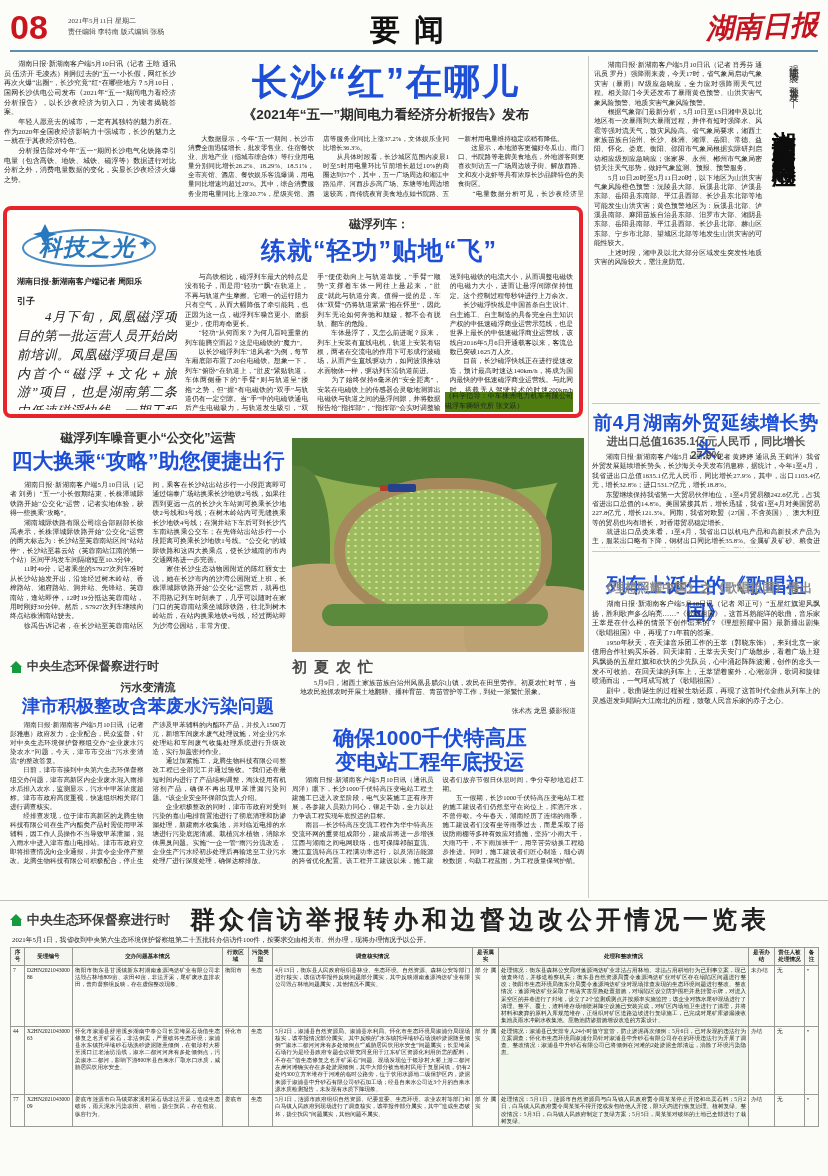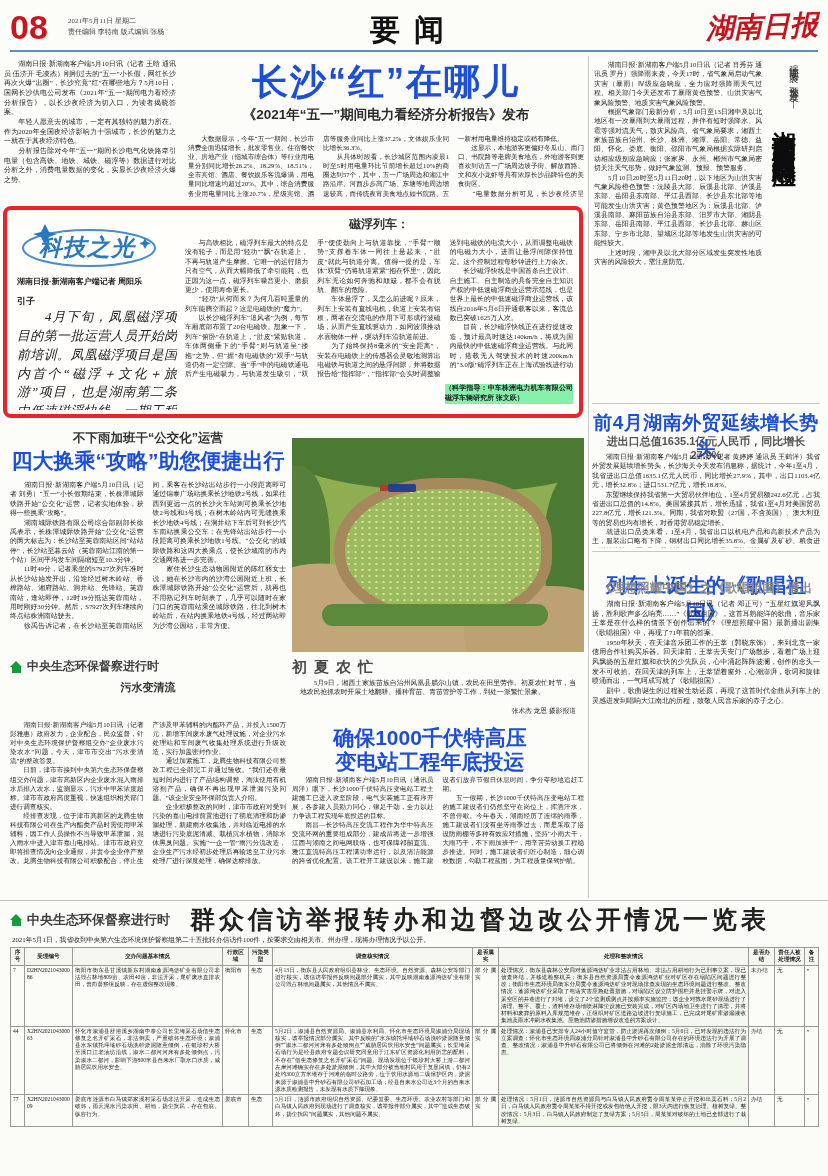--- a/index.html
+++ b/index.html
@@ -35,21 +35,21 @@
   .tech-logo svg{position:absolute;left:0;top:0;}
   .tech-logo-text{position:absolute;left:22px;top:14px;font-size:23px;font-weight:900;font-style:italic;
                   color:#2878be;letter-spacing:1px;font-family:"Liberation Serif",serif;}
   .tech-byline{margin-top:6px;font-size:8px;font-weight:700;font-family:"Liberation Sans",sans-serif;}
   .tech-intro-label{margin-top:8px;font-size:9px;font-weight:700;}
   .tech-intro{font-size:13px;font-style:italic;line-height:1.45;text-align:justify;white-space:pre-line;color:#222;}
   .tech-right{position:absolute;left:178px;top:6px;width:388px;height:196px;}
   .tech-kicker{font-size:12px;}
   .tech-h{font-size:25px;letter-spacing:1px;margin-top:1px;}
   .tech-body{margin-top:5px;height:142px;font-size:6.8px;}
-  .tech-credit{position:absolute;right:0;bottom:8px;width:128px;background:#86efac;font-size:7px;font-weight:700;
+  .tech-credit{position:absolute;right:0;bottom:0;width:128px;background:#4d7c0f;font-size:7px;font-weight:400;
                line-height:1.4;text-align:justify;}
   
   .ic-kicker{left:10px;top:430px;width:276px;font-size:12.5px;}
   .ic-h{left:10px;top:447px;width:276px;font-size:21px;}
   .ic-body{left:10px;top:480px;width:276px;height:168px;}
   
   .photo{position:absolute;left:292px;top:438px;width:292px;height:214px;background:#8fae52;overflow:hidden;}
   .ph{position:absolute;}
   .cap-title{left:292px;top:658px;width:292px;text-align:left;font-size:15px;letter-spacing:7px;color:#4a4a4a;
              font-family:"Liberation Sans",sans-serif;font-weight:700;}
@@ -128,32 +128,33 @@
         </svg>
         <span class="tech-logo-text">科技之光</span>
       </div>
       <div class="tech-byline">湖南日报·新湖南客户端记者 周阳乐</div>
       <div class="tech-intro-label">引子</div>
       <div class="tech-intro">　　4月下旬，凤凰磁浮项目的第一批运营人员开始岗前培训。凤凰磁浮项目是国内首个“磁浮＋文化＋旅游”项目，也是湖南第二条中低速磁浮快线。一期工程以张吉怀高铁凤凰站为起点到凤凰古城隧道口，全长9.121公里，设计时速为每小时100公里，预计今年底开始运行。
 　　磁浮列车，被誉为“零高度飞行器”，它集快速、平稳、安静、舒适、安全、绿色、爬坡能力强、转弯半径小等诸多优点于一身。</div>
     </div>
     <div class="tech-right">
       <div class="kicker tech-kicker">磁浮列车：</div>
+      <div class="headline tech-h">练就“轻功”贴地“飞”</div>
       <div class="bt cols3 tech-body">　　与高铁相比，磁浮列车最大的特点是没有轮子，而是用“轻功”“飘”在轨道上，不再与轨道产生摩擦。它唯一的运行阻力只有空气，从而大幅降低了牵引能耗，也正因为这一点，磁浮列车噪音更小、磨损更少，使用寿命更长。
 　　“轻功”从何而来？为何几百吨重量的列车能腾空而起？这是电磁铁的“魔力”。
 　　以长沙磁浮列车“追风者”为例，每节车厢底部布置了20台电磁铁。想象一下，列车“俯卧”在轨道上，“肚皮”紧贴轨道，车体两侧垂下的“手臂”则与轨道呈“搂抱”之势，但“握”有电磁铁的“双手”与轨道仍有一定空隙。当“手”中的电磁铁通电后产生电磁吸力，与轨道发生吸引，“双手”便使劲向上与轨道靠拢，“手臂”“顺势”支撑着车体一同往上悬起来，“肚皮”就此与轨道分离。值得一提的是，车体“双臂”仍将轨道紧紧“抱在怀里”，因此列车无论如何奔驰和颠簸，都不会有脱轨、翻车的危险。
 　　车体悬浮了，又怎么前进呢？原来，列车上安装有直线电机，轨道上安装有铝板，两者在交流电的作用下可形成行波磁场，从而产生直线驱动力，如同波浪推动水面物体一样，驱动列车沿轨道前进。
 　　为了始终保持8毫米的“安全距离”，安装在电磁铁上的传感器会灵敏地测算出电磁铁与轨道之间的悬浮间隙，并将数据报告给“指挥部”，“指挥部”会实时调整输送到电磁铁的电流大小，从而调整电磁铁的电磁力大小，进而让悬浮间隙保持恒定。这个控制过程每秒钟进行上万余次。
 　　长沙磁浮快线是中国首条自主设计、自主施工、自主制造的具备完全自主知识产权的中低速磁浮商业运营示范线，也是世界上最长的中低速磁浮商业运营线，该线自2016年5月6日开通载客以来，客流总数已突破1625万人次。
 　　目前，长沙磁浮快线正在进行提速改造，预计最高时速达140km/h，将成为国内最快的中低速磁浮商业运营线。与此同时，搭载无人驾驶技术的时速200km/h的“3.0版”磁浮列车正在上海试验线进行动态测试工作，预计在不久的将来可为大众提供更加舒适快捷的绿色出行服务。</div>
       <div class="tech-credit">（科学指导：中车株洲电力机车有限公司磁浮车辆研究所 张文跃）</div>
     </div>
   </div>
 
-  <div class="abs kicker ic-kicker">不下雨加班干“公交化”运营</div>
+  <div class="abs kicker ic-kicker">磁浮列车噪音更小“公交化”运营</div>
   <div class="abs headline ic-h">四大换乘“攻略”助您便捷出行</div>
   <div class="abs bt cols2 ic-body" style="font-size:6.8px;">　　湖南日报·新湖南客户端5月10日讯（记者 刘勇）“五一”小长假期结束，长株潭城际铁路开始“公交化”运营，记者实地体验，获得一些换乘“攻略”。
 　　湖南城际铁路有限公司综合部副部长徐禹表示，长株潭城际铁路开始“公交化”运营的两大标志为：长沙站至芙蓉南站区间“站站停”，长沙站至暮云站（芙蓉南站江南的第一个站）区间平均发车间隔缩短至10.3分钟。
 　　11时49分，记者乘坐的S7927次列车准时从长沙站始发开出，沿途经过树木岭站、香樟路站、湘府路站、洞井站、先锋站、芙蓉南站，逢站即停，12时19分抵达芙蓉南站，用时刚好30分钟。然后，S7927次列车继续向终点站株洲南站驶去。
 　　徐禹告诉记者，在长沙站至芙蓉南站区间，乘客在长沙站出站步行一小段距离即可通过锦泰广场站换乘长沙地铁2号线，如果往西到更远一点的长沙火车站则可换乘长沙地铁2号线和3号线；在树木岭站内可无缝换乘长沙地铁4号线；在洞井站下车后可到长沙汽车南站换乘公交车；在先锋站出站步行一小段距离可换乘长沙地铁1号线。“公交化”的城际铁路和这四大换乘点，使长沙城南的市内交通网络进一步完善。
 　　家住长沙生态动物园附近的陈红丽女士说，她在长沙市内的沙湾公园附近上班，长株潭城际铁路开始“公交化”运营后，就再也不用熟记列车时刻表了，几乎可以随时在家门口的芙蓉南站乘坐城际铁路，往北到树木岭站后，在站内换乘地铁4号线，经过两站即为沙湾公园站，非常方便。</div>
 
   <div class="photo">
     <div class="ph" style="left:-12px;top:-18px;right:-12px;height:72px;background:#4d7a33;border-radius:0 0 45% 60%;"></div>
     <div class="ph" style="left:-28px;top:28px;width:66px;height:170px;background:#567f3a;border-radius:45%;"></div>
@@ -176,20 +177,21 @@
 　　五一假期，长沙1000千伏特高压变电站工程的施工建设者们仍然坚守在岗位上，挥洒汗水，不曾停歇。今年春天，湖南经历了连绵的雨季，施工建设者们没有坐等雨季过去，而是采取了搭设防雨棚等多种有效应对措施，坚持“小雨大干，大雨巧干，不下雨加班干”，用辛苦劳动换工程稳步推进。同时，施工建设者们匠心制造，细心调校数据，勾勒工程蓝图，为工程质量保驾护航。</div>
 
   <div class="badge jin-badge">
     <span class="house">
         <span class="roof"></span>
         <span class="base"></span>
       </span>
     <span>中央生态环保督察进行时</span>
   </div>
   <div class="abs kicker jin-kicker">污水变清流</div>
+  <div class="abs headline jin-h">津市积极整改含苯废水污染问题</div>
   <div class="abs bt cols2 jin-body" style="font-size:6.6px;">　　湖南日报·新湖南客户端5月10日讯（记者 彭雅惠）政府发力，企业配合，民众监督，针对中央生态环境保护督察组交办“企业废水污染农水”问题，今天，津市市交出“污水变清流”的整改答复。
 　　日前，津市市接到中央第六生态环保督察组交办问题，津市高新区内企业废水混入雨排水后排入农水，监测显示，污水中甲苯浓度超标。津市市政府高度重视，快速组织相关部门进行调查核实。
 　　经排查发现，位于津市高新区的龙腾生物科技有限公司在生产内酯类产品时需使用甲苯辅料，因工作人员操作不当导致甲苯泄漏，混入雨水中进入津市嘉山电排站。津市市政府立即将排查情况向企业通报，并责令企业停产整改。龙腾生物科技有限公司积极配合，停止生产涉及甲苯辅料的内酯环产品，并投入1500万元，新增车间废水废气处理设施，对企业污水处理站和车间废气收集处理系统进行升级改造，实行加盖密封作业。
 　　通过加紧施工，龙腾生物科技有限公司整改工程已全部完工并通过验收。“我们还在最短时间内进行了产品结构调整，淘汰使用有机溶剂产品，确保不再出现甲苯泄漏污染问题。”该企业安全环保部负责人介绍。
 　　企业积极整改的同时，津市市政府对受到污染的嘉山电排前置池进行了彻底清理和防渗漏处理，新建雨水收集池，并对临近电排的水塘进行污染底泥清减、栽植沉水植物，消除水体黑臭问题。实施“一企一管”雨污分流改造，企业生产污水经初步处理后再输送至工业污水处理厂进行深度处理，确保达标排放。</div>
 
   <div class="vrule" style="left:588px;top:56px;height:842px;"></div>
   <div class="abs bt storm-body">　　湖南日报·新湖南客户端5月10日讯（记者 肖秀芬 通讯员 罗丹）强降雨来袭，今天17时，省气象局启动气象灾害（暴雨）Ⅳ级应急响应，全力应对强降雨天气过程。相关部门今天还发布了暴雨黄色预警、山洪灾害气象风险预警、地质灾害气象风险预警。
 　　根据气象部门最新分析，5月10日至13日湘中及以北地区有一次暴雨到大暴雨过程，并伴有短时强降水、风雹等强对流天气，致灾风险高。省气象局要求，湘西土家族苗族自治州、长沙、株洲、湘潭、岳阳、常德、益阳、怀化、娄底、衡阳、邵阳市气象局根据实际研判启动相应级别应急响应；张家界、永州、郴州市气象局密切关注天气形势，做好气象监测、预报、预警服务。
 　　5月10日20时至5月11日20时，以下地区为山洪灾害气象风险橙色预警：沅陵县大部、辰溪县北部、泸溪县东部、岳阳县东南部、平江县西部、长沙县东北部等地可能发生山洪灾害；黄色预警地区为：辰溪县北部、泸溪县南部、麻阳苗族自治县东部、汨罗市大部、湘阴县东部、岳阳县南部、平江县西部、长沙县北部、赫山区东部、宁乡市北部、望城区北部等地发生山洪灾害的可能性较大。

